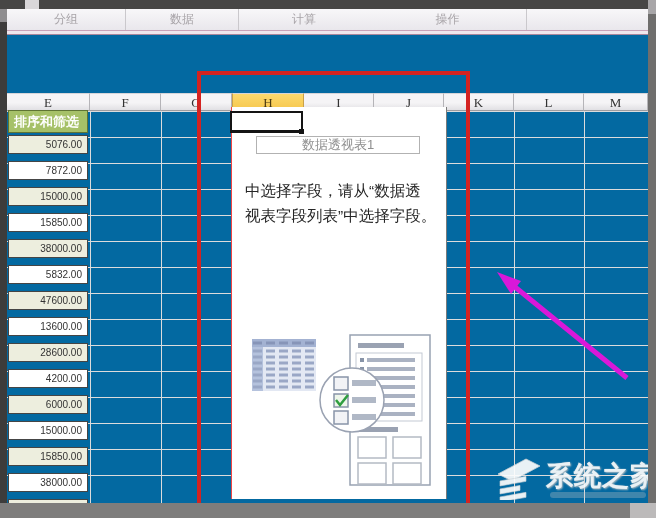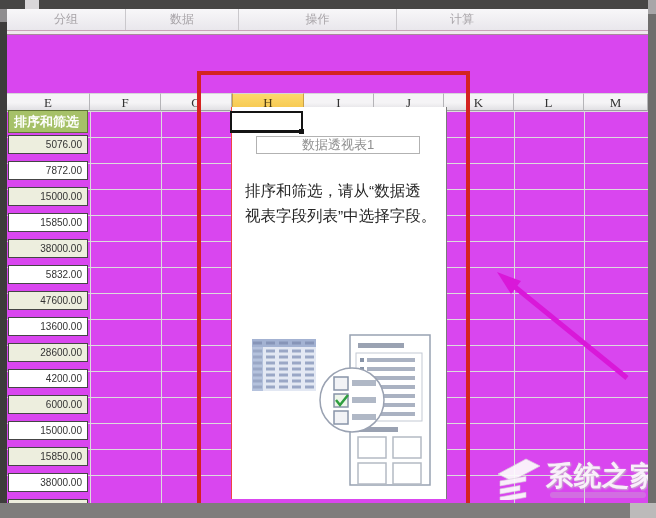--- a/index.html
+++ b/index.html
@@ -1,16 +1,16 @@
 <!DOCTYPE html>
 <html><head>
 <meta charset="utf-8">
 <style>
   html,body{margin:0;padding:0;}
-  #screen{position:relative;width:656px;height:518px;background:#d946ef;overflow:hidden;
+  #screen{position:relative;width:656px;height:518px;background:#0369a1;overflow:hidden;
           font-family:"Liberation Sans","DejaVu Sans",sans-serif;}
   
   .top-bar{position:absolute;left:0;top:0;width:656px;height:9px;background:#474645;z-index:9;}
   .top-bar-sq{position:absolute;left:25px;top:0;width:14px;height:9px;background:#d9d7d9;}
   .left-strip{position:absolute;left:0;top:9px;width:7px;height:494px;background:#3d3c3b;z-index:9;}
   .left-strip-seg{position:absolute;left:0;top:0;width:7px;height:13px;background:#8f8d8f;}
   .right-strip{position:absolute;left:648px;top:0;width:8px;height:503px;background:#6f6e6d;z-index:9;}
   .right-strip-sq{position:absolute;left:0;top:0;width:8px;height:14px;background:#a8a6a8;}
   .bottom-bar{position:absolute;left:0;top:503px;width:656px;height:15px;background:#7e7d7c;z-index:9;}
   .bottom-bar-sq{position:absolute;left:630px;top:0;width:26px;height:15px;background:#bcbaba;}
@@ -69,25 +69,25 @@
 
 <div id="screen">
 
   <div class="ribbon">
     <div class="ribbon-group" style="width:118px">
         <span>分组</span>
       </div>
     <div class="ribbon-group" style="width:112px">
         <span>数据</span>
       </div>
+    <div class="ribbon-group" style="width:130px;border-right:none">
+        <span>计算</span>
+      </div>
     <div class="ribbon-group" style="width:157px">
         <span>操作</span>
-      </div>
-    <div class="ribbon-group" style="width:130px;border-right:none">
-        <span>计算</span>
       </div>
   </div>
   <div class="ribbon-underline"></div>
 
   <div id="gridlines">
       <div class="ghl" style="top: 111px;"></div>
       <div class="ghl" style="top: 137px;"></div>
       <div class="ghl" style="top: 163px;"></div>
       <div class="ghl" style="top: 189px;"></div>
       <div class="ghl" style="top: 215px;"></div>
@@ -134,21 +134,21 @@
       <div class="e-cell" style="top: 395px; background: rgb(237, 238, 222);">6000.00</div>
       <div class="e-cell" style="top: 421px; background: rgb(255, 255, 255);">15000.00</div>
       <div class="e-cell" style="top: 447px; background: rgb(237, 238, 222);">15850.00</div>
       <div class="e-cell" style="top: 473px; background: rgb(255, 255, 255);">38000.00</div>
       <div class="e-cell" style="top: 499px; background: rgb(237, 238, 222);">24850.00</div>
     </div>
 
   <div id="pivot">
     <div id="pivot-title">数据透视表1</div>
     <div id="pivot-instr">
-      <span>排序和筛选，请从“数据透</span><br>
+      <span>中选择字段，请从“数据透</span><br>
       <span>视表字段列表”中选择字段。</span>
     </div>
 
     <svg id="pivot-art" width="190" height="160" viewBox="0 0 190 160">
 
       <g>
         <rect x="6" y="6" width="64" height="52" fill="#e3e8f3"></rect>
         <rect x="6" y="6" width="64" height="8" fill="#a3b2d2"></rect>
         <rect x="6" y="14" width="11" height="44" fill="#b5c2dd"></rect>
         <line x1="7" y1="10" x2="70" y2="10" stroke="#8example" stroke-width="0"></line>

